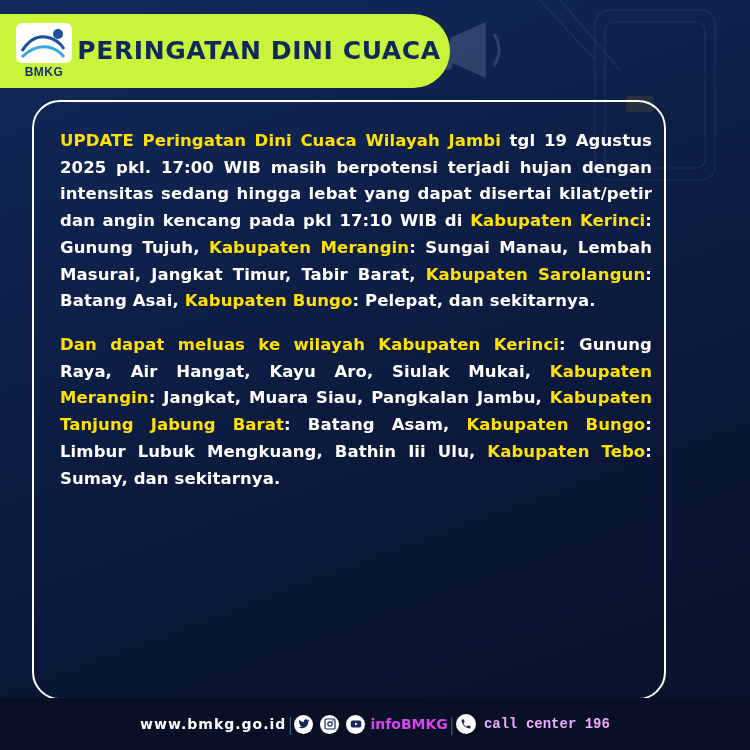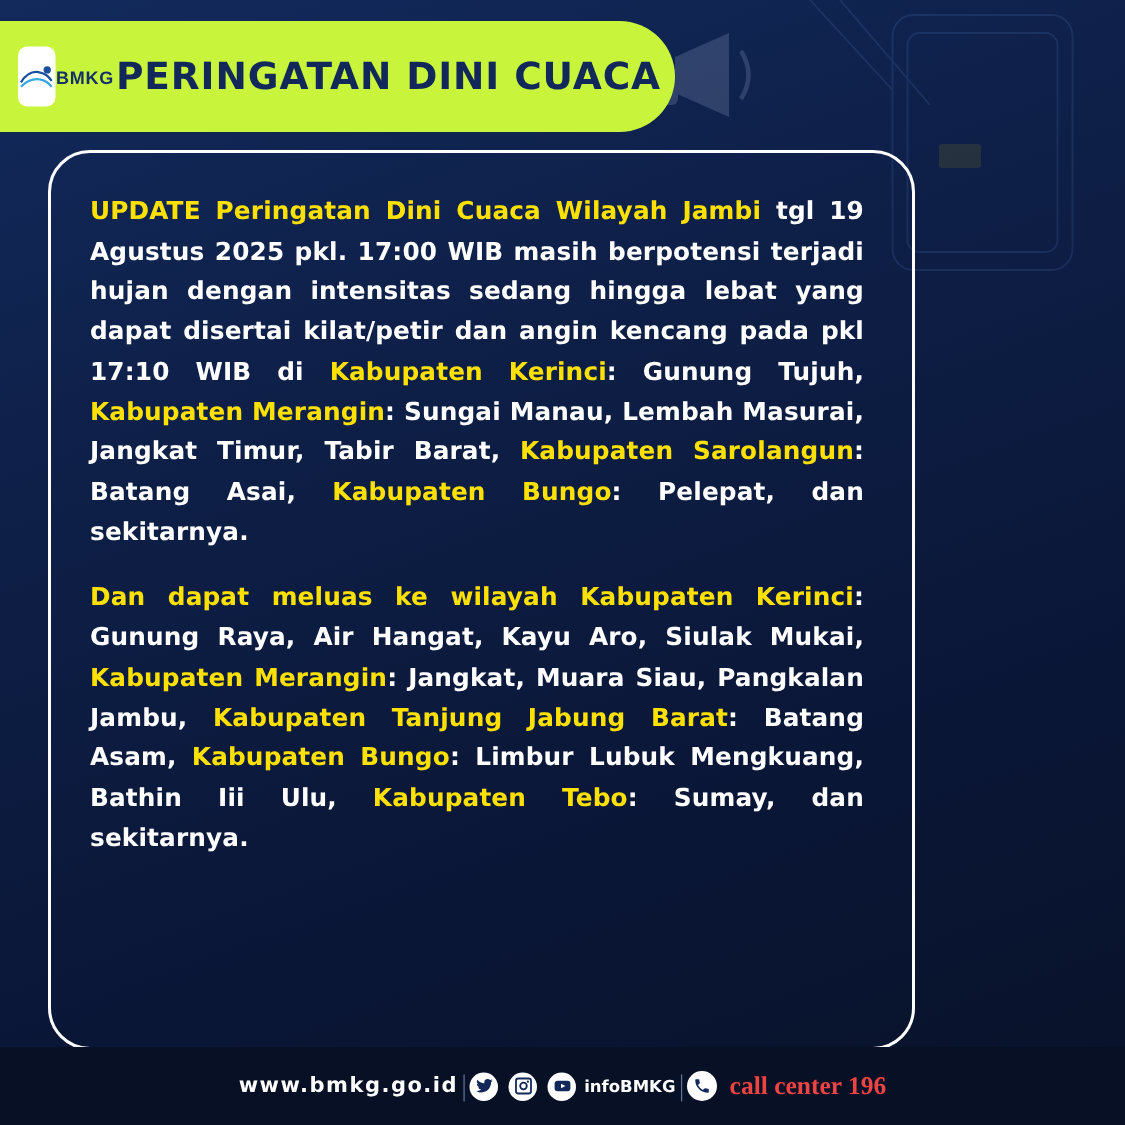--- a/index.html
+++ b/index.html
@@ -34,21 +34,21 @@
     background: #c8f53b;
     border-top-right-radius: 37px;
     border-bottom-right-radius: 37px;
     display: flex;
     align-items: center;
     padding-left: 12px;
   }
   .logo {
     width: 64px; height: 62px;
     flex: 0 0 64px;
-    display: flex; flex-direction: row;
+    display: flex; flex-direction: column;
     align-items: center; justify-content: center;
   }
   .logo .logo-mark {
     width: 56px; height: 40px;
     background: #ffffff;
     border-radius: 6px;
     position: relative;
     overflow: hidden;
     display: flex; align-items: center; justify-content: center;
   }
@@ -72,24 +72,24 @@
     letter-spacing: 0.6px;
     padding-right: 8px;
     text-transform: uppercase;
   }
   .header-title .line2 { display: block; }
 
   
   .card {
     position: absolute;
     left: 32px; top: 100px;
-    width: 578px; height: 600px;
+    width: 634px; height: 600px;
     border: 2px solid #ffffff;
     border-radius: 28px;
-    padding: 26px 32px 20px 26px;
+    padding: 26px 12px 20px 26px;
   }
   .body-text {
     color: #ffffff;
     font-family: "DejaVu Sans", sans-serif;
     font-size: 16.5px;
     line-height: 1.62;
     text-align: justify;
     font-weight: bold;
     letter-spacing: 0.1px;
   }
@@ -126,39 +126,39 @@
     gap: 7px;
   }
   .si {
     width: 19px; height: 19px;
     border-radius: 50%;
     background: #ffffff;
     display: flex; align-items: center; justify-content: center;
   }
   .si svg { width: 12px; height: 12px; display:block; }
   .footer-handle {
-    color: #ffffff;
-    font-size: 11px;
+    color: #d946ef;
+    font-size: 14px;
     font-weight: bold;
     margin-left: 4px;
     font-family: "DejaVu Sans", sans-serif;
   }
   .cc-wrap { display: flex; align-items: center; gap: 8px; }
   .cc-icon {
     width: 20px; height: 20px;
     border-radius: 50%;
     background: #ffffff;
     display: flex; align-items: center; justify-content: center;
   }
   .cc-icon svg { width: 12px; height: 12px; }
   .footer-cc {
-    color: #ef4444;
-    font-size: 17px;
-    font-weight: bold;
-    font-family: Liberation Serif, serif;
+    color: #f0abfc;
+    font-size: 14px;
+    font-weight: bold;
+    font-family: Liberation Mono, monospace;
   }
 </style>
 </head>
 <body>
 
 <div id="poster">
 
   <div class="deco">
     <svg viewBox="0 0 360 190" xmlns="http://www.w3.org/2000/svg">
       <g fill="none" stroke="#5f86c9" stroke-width="1.2" opacity="0.55">

